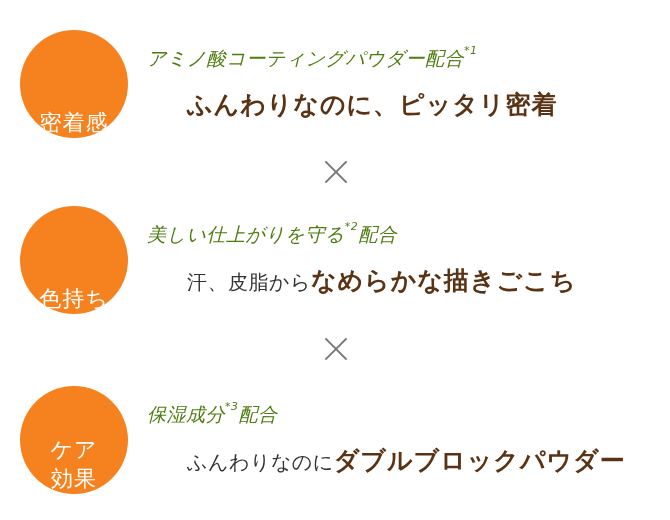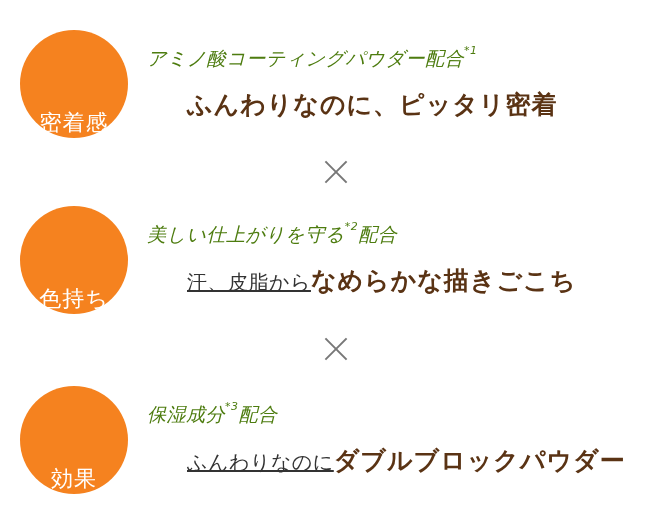--- a/index.html
+++ b/index.html
@@ -20,21 +20,21 @@
   .text { position: absolute; left: 147px; top: 0; white-space: nowrap; }
   .sub {
     position: absolute; left: 0; top: 16px;
     font-size: 19px; color: #4d7c0f; letter-spacing: 0.5px; font-style: italic;
   }
   .sub sup { font-size: 11px; vertical-align: top; position: relative; top: -2px; }
   .main {
     position: absolute; left: 0; top: 58px;
     font-size: 25px; color: #5a3314; font-weight: bold; letter-spacing: 1px; margin-left: 40px;
   }
-  .main .light { font-weight: normal; font-size: 20px; color: #333333; letter-spacing: 0.5px; text-decoration: underline; }
+  .main .light { font-weight: normal; font-size: 20px; color: #333333; letter-spacing: 0.5px; }
   .times {
     position: absolute; left: 324px; width: 24px; height: 24px;
   }
   .times::before, .times::after {
     content: ""; position: absolute; left: -3px; top: 11px;
     width: 30px; height: 2px; background: #777777;
   }
   .times::before { transform: rotate(45deg); }
   .times::after { transform: rotate(-45deg); }
 </style>
@@ -61,20 +61,21 @@
     <div class="sub"><span>美しい仕上がりを守る</span><sup>*2</sup><span>配合</span></div>
     <div class="main"><span class="light">汗、皮脂から</span><span>なめらかな描きごこち</span></div>
   </div>
 </div>
 
 <div class="times" style="top:337px;"></div>
 
 <div class="row" style="top:386px;">
   <div class="circle">
     <div class="two">
+      <span>ケア</span>
       <span>効果</span>
     </div>
   </div>
   <div class="text">
     <div class="sub"><span>保湿成分</span><sup>*3</sup><span>配合</span></div>
     <div class="main"><span class="light">ふんわりなのに</span><span>ダブルブロックパウダー</span></div>
   </div>
 </div>
 
 </body></html>

